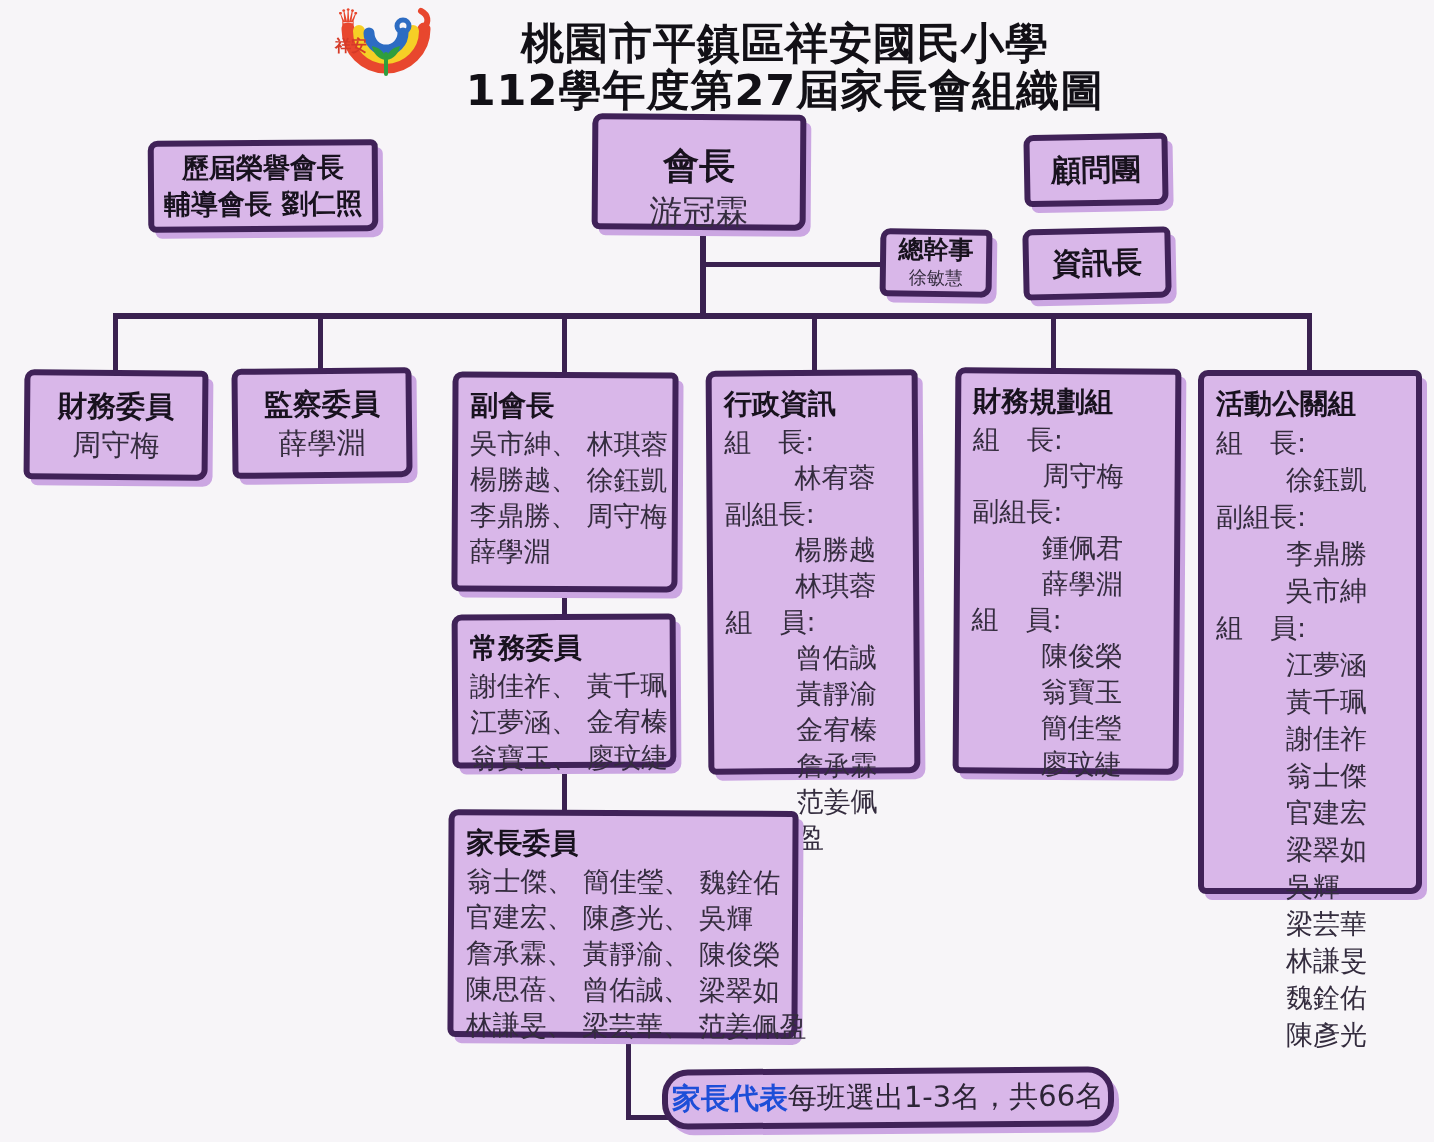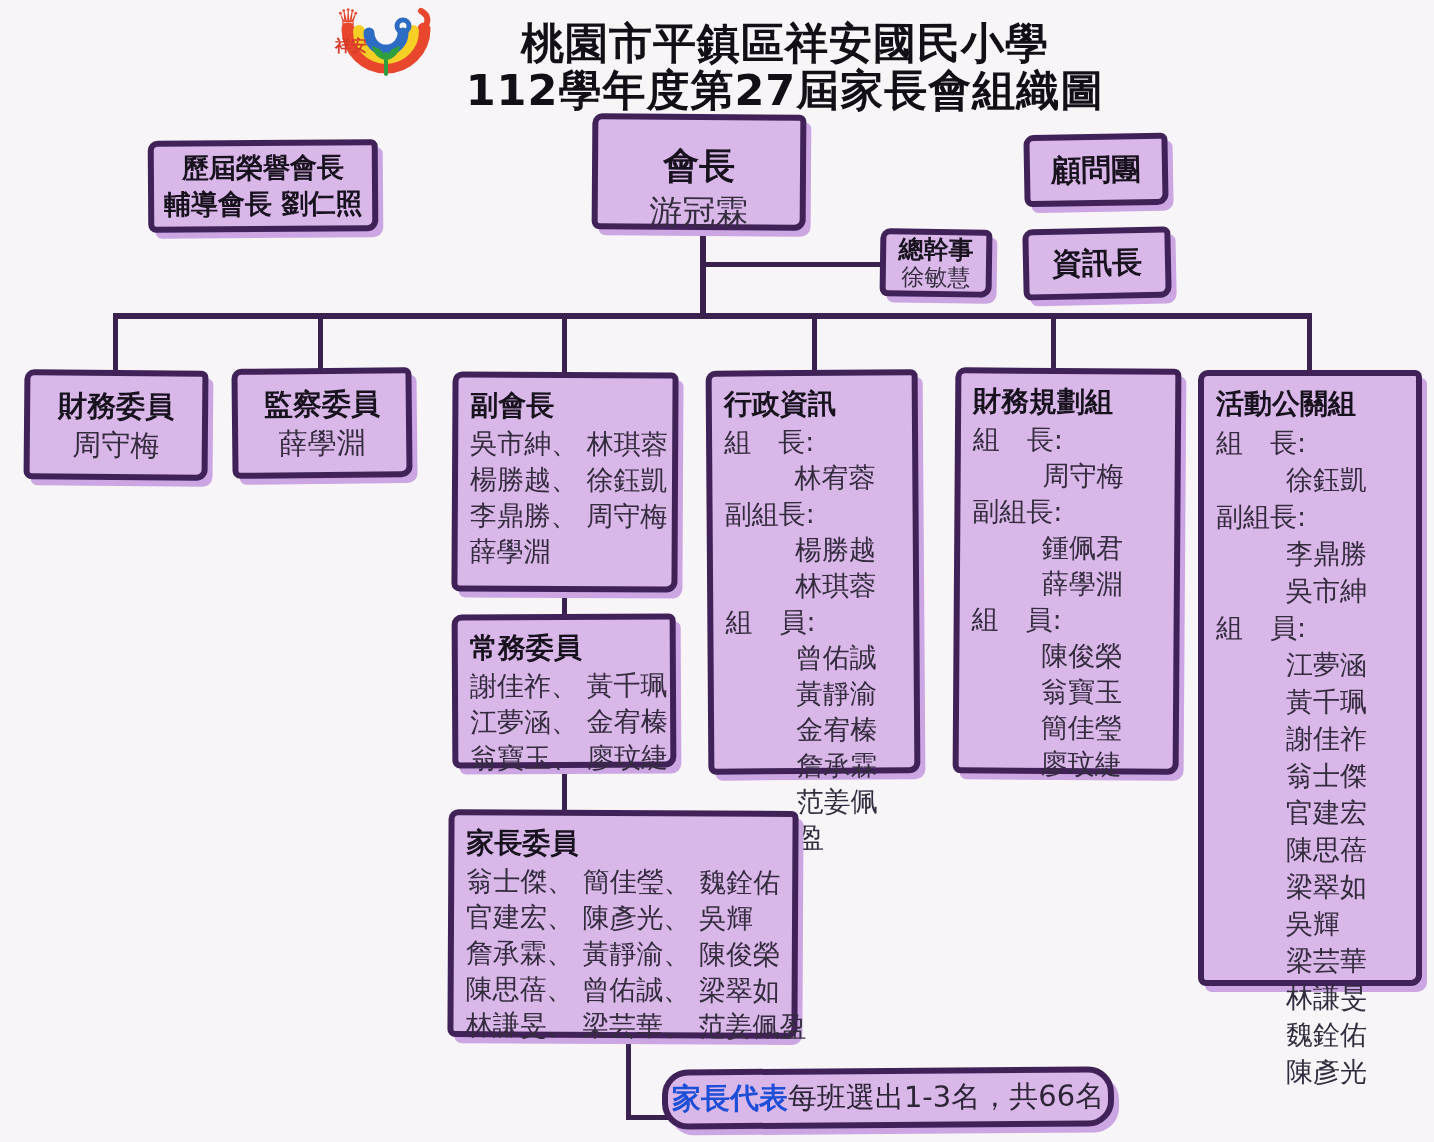--- a/index.html
+++ b/index.html
@@ -86,21 +86,21 @@
     <div class="b-title" style="font-size:36px;line-height:48px;margin-top:32px;">會長</div>
     <div class="b-name" style="font-size:33px;line-height:44px;">游冠霖</div>
   </div>
 
   <div class="box ctr" style="left:1024px;top:134px;width:144px;height:72px;transform:rotate(-1deg);">
     <div class="b-title" style="font-size:30px;">顧問團</div>
   </div>
 
   <div class="box ctr" style="left:880px;top:229px;width:112px;height:68px;transform:rotate(0.8deg);">
     <div class="b-title" style="font-size:25px;line-height:29px;">總幹事</div>
-    <div class="b-name" style="font-size:23px;line-height:27px;">徐敏慧</div>
+    <div class="b-name" style="font-size:18px;line-height:27px;">徐敏慧</div>
   </div>
 
   <div class="box ctr" style="left:1023px;top:228px;width:148px;height:71px;transform:rotate(-1.2deg);">
     <div class="b-title" style="font-size:30px;">資訊長</div>
   </div>
 
   <div class="box ctr" style="left:24px;top:370px;width:184px;height:110px;transform:rotate(0.5deg);">
     <div class="b-title" style="font-size:29px;line-height:39px;">財務委員</div>
     <div class="b-name" style="font-size:29px;line-height:38px;">周守梅</div>
   </div>
@@ -140,34 +140,33 @@
     <div class="glabel">副組長:</div>
     <div class="gname">鍾佩君</div>
     <div class="gname">薛學淵</div>
     <div class="glabel">組　員:</div>
     <div class="gname">陳俊榮</div>
     <div class="gname">翁寶玉</div>
     <div class="gname">簡佳瑩</div>
     <div class="gname">廖玟緁</div>
   </div>
 
-  <div class="box group" style="left:1198px;top:370px;width:224px;height:616px;line-height:37px;">
+  <div class="box group" style="left:1198px;top:370px;width:224px;height:524px;line-height:37px;">
     <div class="g-title">活動公關組</div>
     <div class="glabel">組　長:</div>
     <div class="gname">徐鈺凱</div>
     <div class="glabel">副組長:</div>
     <div class="gname">李鼎勝</div>
     <div class="gname">吳市紳</div>
     <div class="glabel">組　員:</div>
     <div class="gname">江夢涵</div>
     <div class="gname">黃千珮</div>
     <div class="gname">謝佳祚</div>
     <div class="gname">翁士傑</div>
     <div class="gname">官建宏</div>
-    <div class="gname">陳思蓓</div>
     <div class="gname">梁翠如</div>
     <div class="gname">吳輝</div>
     <div class="gname">梁芸華</div>
     <div class="gname">林謙旻</div>
     <div class="gname">魏銓佑</div>
     <div class="gname">陳彥光</div>
   </div>
 
   <div class="box group rows" style="left:452px;top:614px;width:224px;height:154px;transform:rotate(-0.3deg);">
     <div class="g-title">常務委員</div>

